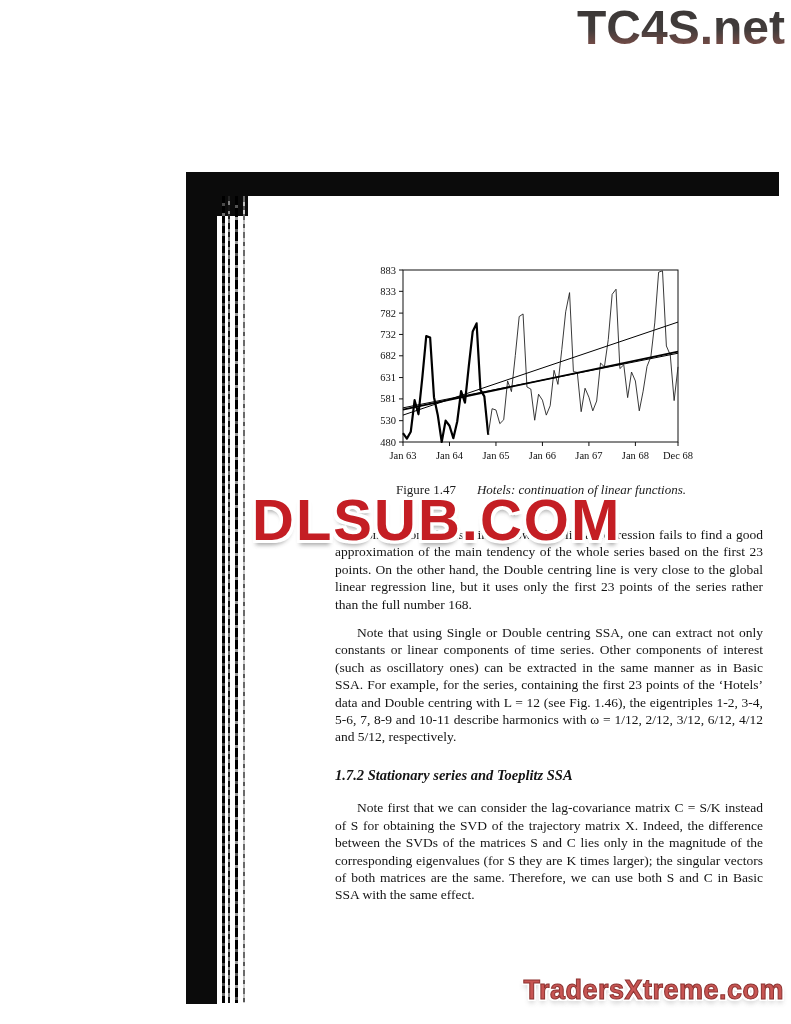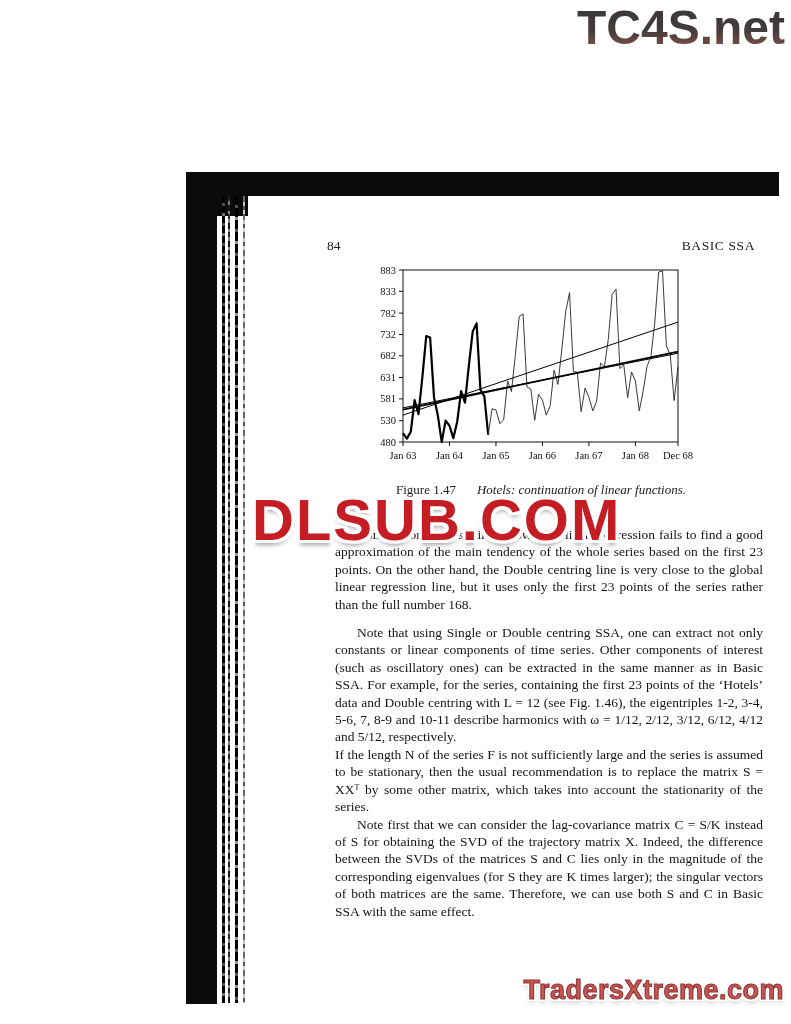--- a/index.html
+++ b/index.html
@@ -96,24 +96,20 @@
   <div class="wm-top">TC4S.net</div>
 
   <div class="scan-bar-top"></div>
   <div class="scan-bar-left"></div>
   <div class="scan-notch"></div>
   <div class="stripe s1"></div>
   <div class="stripe s2"></div>
   <div class="stripe s3"></div>
   <div class="stripe s4"></div>
 
-  <div class="page-head">
-    <span class="pn">84</span>
-    <span class="rh">BASIC SSA</span>
-  </div>
 
   <svg id="chart-svg" width="312" height="206">
       <rect x="20" y="12" width="275" height="172" fill="none" stroke="#111" stroke-width="1"></rect>
       <line x1="16" y1="184" x2="20" y2="184" stroke="#111" stroke-width="1"></line>
       <text x="13" y="187.5" text-anchor="end">480</text>
       <line x1="16" y1="162.66004962779155" x2="20" y2="162.66004962779155" stroke="#111" stroke-width="1"></line>
       <text x="13" y="166.16004962779155" text-anchor="end">530</text>
       <line x1="16" y1="140.89330024813896" x2="20" y2="140.89330024813896" stroke="#111" stroke-width="1"></line>
       <text x="13" y="144.39330024813896" text-anchor="end">581</text>
       <line x1="16" y1="119.55334987593052" x2="20" y2="119.55334987593052" stroke="#111" stroke-width="1"></line>
@@ -151,19 +147,19 @@
 
   <div class="caption">
     <span class="cap-pre">Figure 1.47</span><span class="cap-it">Hotels: continuation of linear functions.</span>
   </div>
 
   <div class="wm-mid">DLSUB.COM</div>
 
   <div id="body-text">
       <p class="para ind">Comparison of these lines shows that linear regression fails to find a good approximation of the main tendency of the whole series based on the first 23 points. On the other hand, the Double centring line is very close to the global linear regression line, but it uses only the first 23 points of the series rather than the full number 168.</p>
       <p class="para ind gap">Note that using Single or Double centring SSA, one can extract not only constants or linear components of time series. Other components of interest (such as oscillatory ones) can be extracted in the same manner as in Basic SSA. For example, for the series, containing the first 23 points of the ‘Hotels’ data and Double centring with L = 12 (see Fig. 1.46), the eigentriples 1-2, 3-4, 5-6, 7, 8-9 and 10-11 describe harmonics with ω = 1/12, 2/12, 3/12, 6/12, 4/12 and 5/12, respectively.</p>
-      <p class="para">If the length N of the series F is not sufficiently large and the series is assumed to be stationary, then the usual recommendation is to replace the matrix S = XXᵀ by some other matrix, which takes into account the stationarity of the series.</p>
+      <div class="sec-head">1.7.2  Stationary series and Toeplitz SSA</div>
       <p class="para ind">Note first that we can consider the lag-covariance matrix C = S/K instead of S for obtaining the SVD of the trajectory matrix X. Indeed, the difference between the SVDs of the matrices S and C lies only in the magnitude of the corresponding eigenvalues (for S they are K times larger); the singular vectors of both matrices are the same. Therefore, we can use both S and C in Basic SSA with the same effect.</p>
     </div>
 
   <div class="wm-bottom">TradersXtreme.com</div>
 
 </div>
 
 </body></html>

